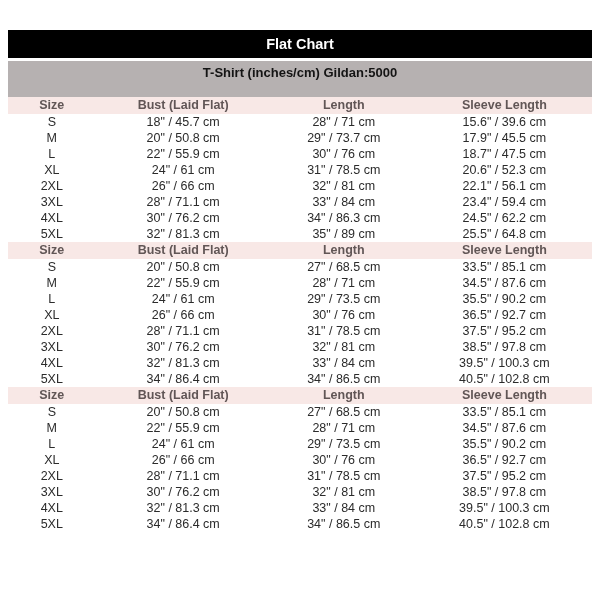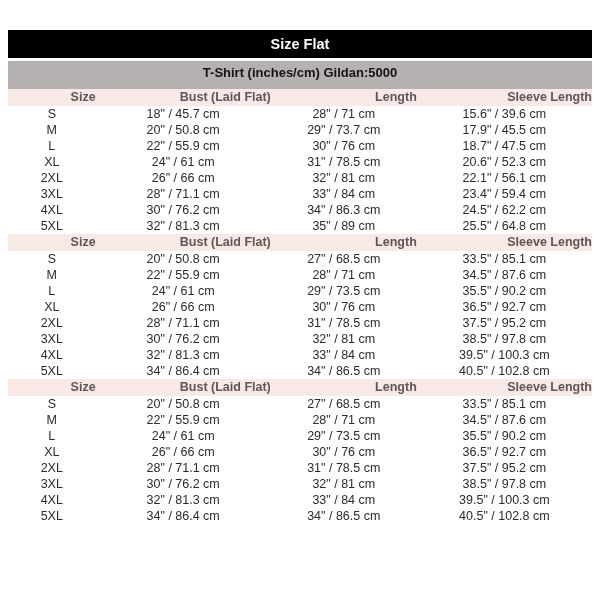--- a/index.html
+++ b/index.html
@@ -20,21 +20,21 @@
     height: 28px;
     line-height: 28px;
     text-align: center;
     font-weight: bold;
     font-size: 14.5px;
     margin-bottom: 2px;
   }
   .section-header {
     background: #b6b1b1;
     color: #141414;
-    height: 28px;
+    height: 36px;
     line-height: 24px;
     text-align: center;
     font-weight: bold;
     font-size: 13px;
     margin-top: 3px;
   }
   table.size-table {
     width: 100%;
     border-collapse: collapse;
     table-layout: fixed;
@@ -44,37 +44,37 @@
   table.size-table col.c3 { width: 25%; }
   table.size-table col.c4 { width: 30%; }
   table.size-table th {
     background: #f8e8e6;
     color: #615656;
     font-weight: bold;
     font-size: 12.5px;
     height: 17px;
     line-height: 17px;
     padding: 0;
-    text-align: right;
+    text-align: center;
   }
   table.size-table td {
     color: #2b2b2b;
     font-size: 12.5px;
     height: 16px;
     line-height: 16px;
     padding: 0;
     text-align: center;
     white-space: nowrap;
   }
 </style>
 </head>
 <body>
 
 <div class="chart-wrap">
-  <div class="title-bar">Size Flat</div>
+  <div class="title-bar">Flat Chart</div>
   <div>
       <div class="section-header">T-Shirt (inches/cm) Gildan:5000</div>
       <table class="size-table">
         <colgroup>
           <col class="c1">
           <col class="c2">
           <col class="c3">
           <col class="c4">
         </colgroup>
         <thead>

